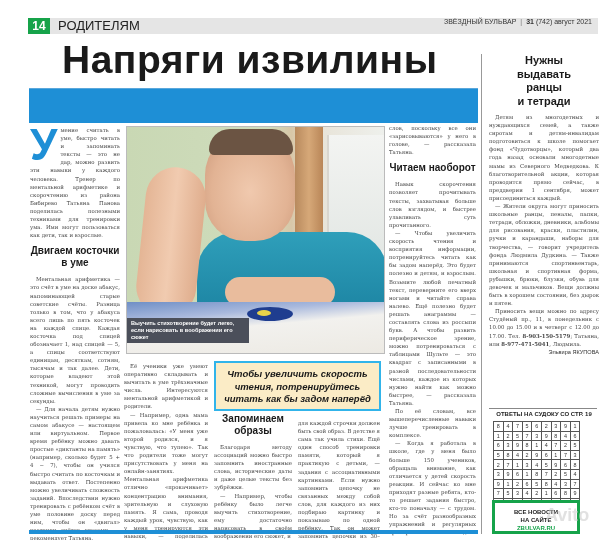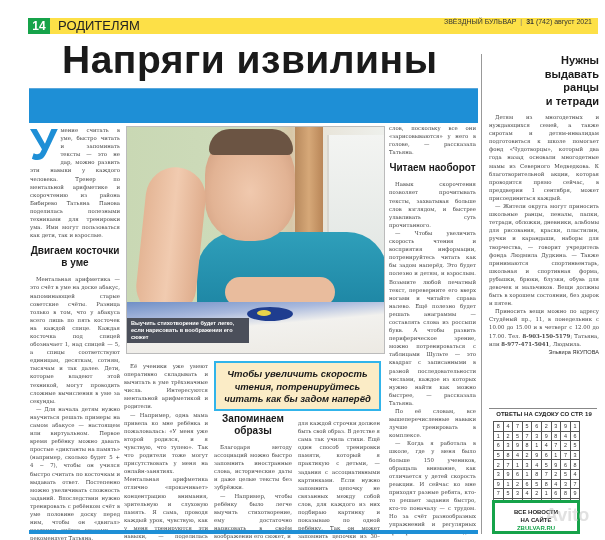--- a/index.html
+++ b/index.html
@@ -2,21 +2,21 @@
 <html><head>
 <meta charset="utf-8">
 <style>
   * { box-sizing: border-box; margin: 0; padding: 0; }
   html, body { width: 605px; height: 540px; background: #ffffff; overflow: hidden; }
   body { position: relative; font-family: "DejaVu Serif", serif; color: #333; }
 
   .page { position: absolute; left: 0; top: 0; width: 605px; height: 540px; background: #fff; }
 
   
-  .header { position: absolute; left: 28px; top: 18px; width: 570px; height: 16px; background: #fde047; }
+  .header { position: absolute; left: 28px; top: 18px; width: 570px; height: 16px; background: #e5e5e5; }
   .page-num { position: absolute; left: 0; top: 0; width: 22px; height: 16px; background: #16a34a; color: #fff;
     font: bold 12px "Liberation Sans", sans-serif; text-align: center; line-height: 16px; }
   .section { position: absolute; left: 30px; top: 0; line-height: 16px; font: 13px "Liberation Sans", sans-serif; color: #222; text-align: right; }
   .masthead { position: absolute; right: 6px; top: 0; line-height: 16px; font: 7px "Liberation Sans", sans-serif; color: #333; }
   .masthead b { font-weight: bold; }
   .masthead .sep { margin: 0 4px; color: #777; }
 
   
   .title { position: absolute; left: 62px; top: 38px; font: bold 39px "Liberation Sans", sans-serif; color: #1a1a1a; letter-spacing: 0.5px; }
 
@@ -59,21 +59,21 @@
   .caption { position: absolute; left: 0; bottom: 10px; background: #4b4f5a; color: #fff; font: bold 5.6px "Liberation Sans", sans-serif; line-height: 7px; padding: 2px 4px; width: 122px; }
 
   
   .quote { position: absolute; left: 214px; top: 361px; width: 167px; height: 50px; background: #fbecc6; border: 2px solid #31b4ea;
     font: italic bold 9.5px "Liberation Sans", sans-serif; color: #1a1a1a; text-align: center; line-height: 12.5px; padding-top: 5px; }
 
   
   .bottom-rule { position: absolute; left: 29px; top: 530px; width: 449px; height: 4px; background: #1e8fd6; }
 
   
-  .sidebar-title { position: absolute; left: 489px; top: 54px; width: 110px; font: bold 11px "Liberation Sans", sans-serif; color: #1a1a1a; text-align: right; line-height: 13.5px; }
+  .sidebar-title { position: absolute; left: 489px; top: 54px; width: 110px; font: bold 11px "Liberation Sans", sans-serif; color: #1a1a1a; text-align: center; line-height: 13.5px; }
   .right-rule { position: absolute; left: 489px; top: 408px; width: 108px; height: 1px; background: #888; }
   .sudoku-title { position: absolute; left: 489px; top: 411px; width: 110px; font: bold 6px "Liberation Sans", sans-serif; color: #222; text-align: center; }
   .sudoku { position: absolute; left: 493px; top: 421px; border-collapse: collapse; border: 1px solid #333; }
   .sudoku td { width: 9.6px; height: 9.6px; border: 1px solid #555; font: 5.4px "Liberation Sans", sans-serif; text-align: center; color: #333; padding: 0; }
   .promo { position: absolute; left: 492px; top: 500px; width: 88px; height: 34px; border: 3px solid #16a34a; border-top-width: 3px; background: #fff;
     font: bold 6px "Liberation Sans", sans-serif; text-align: center; line-height: 8px; padding-top: 5px; color: #222; }
   .promo .url { color: #16a34a; }
   .watermark { position: absolute; left: 545px; top: 505px; font: bold 18px "Liberation Sans", sans-serif; color: rgba(200,200,200,0.55); }
 </style>
 </head>

